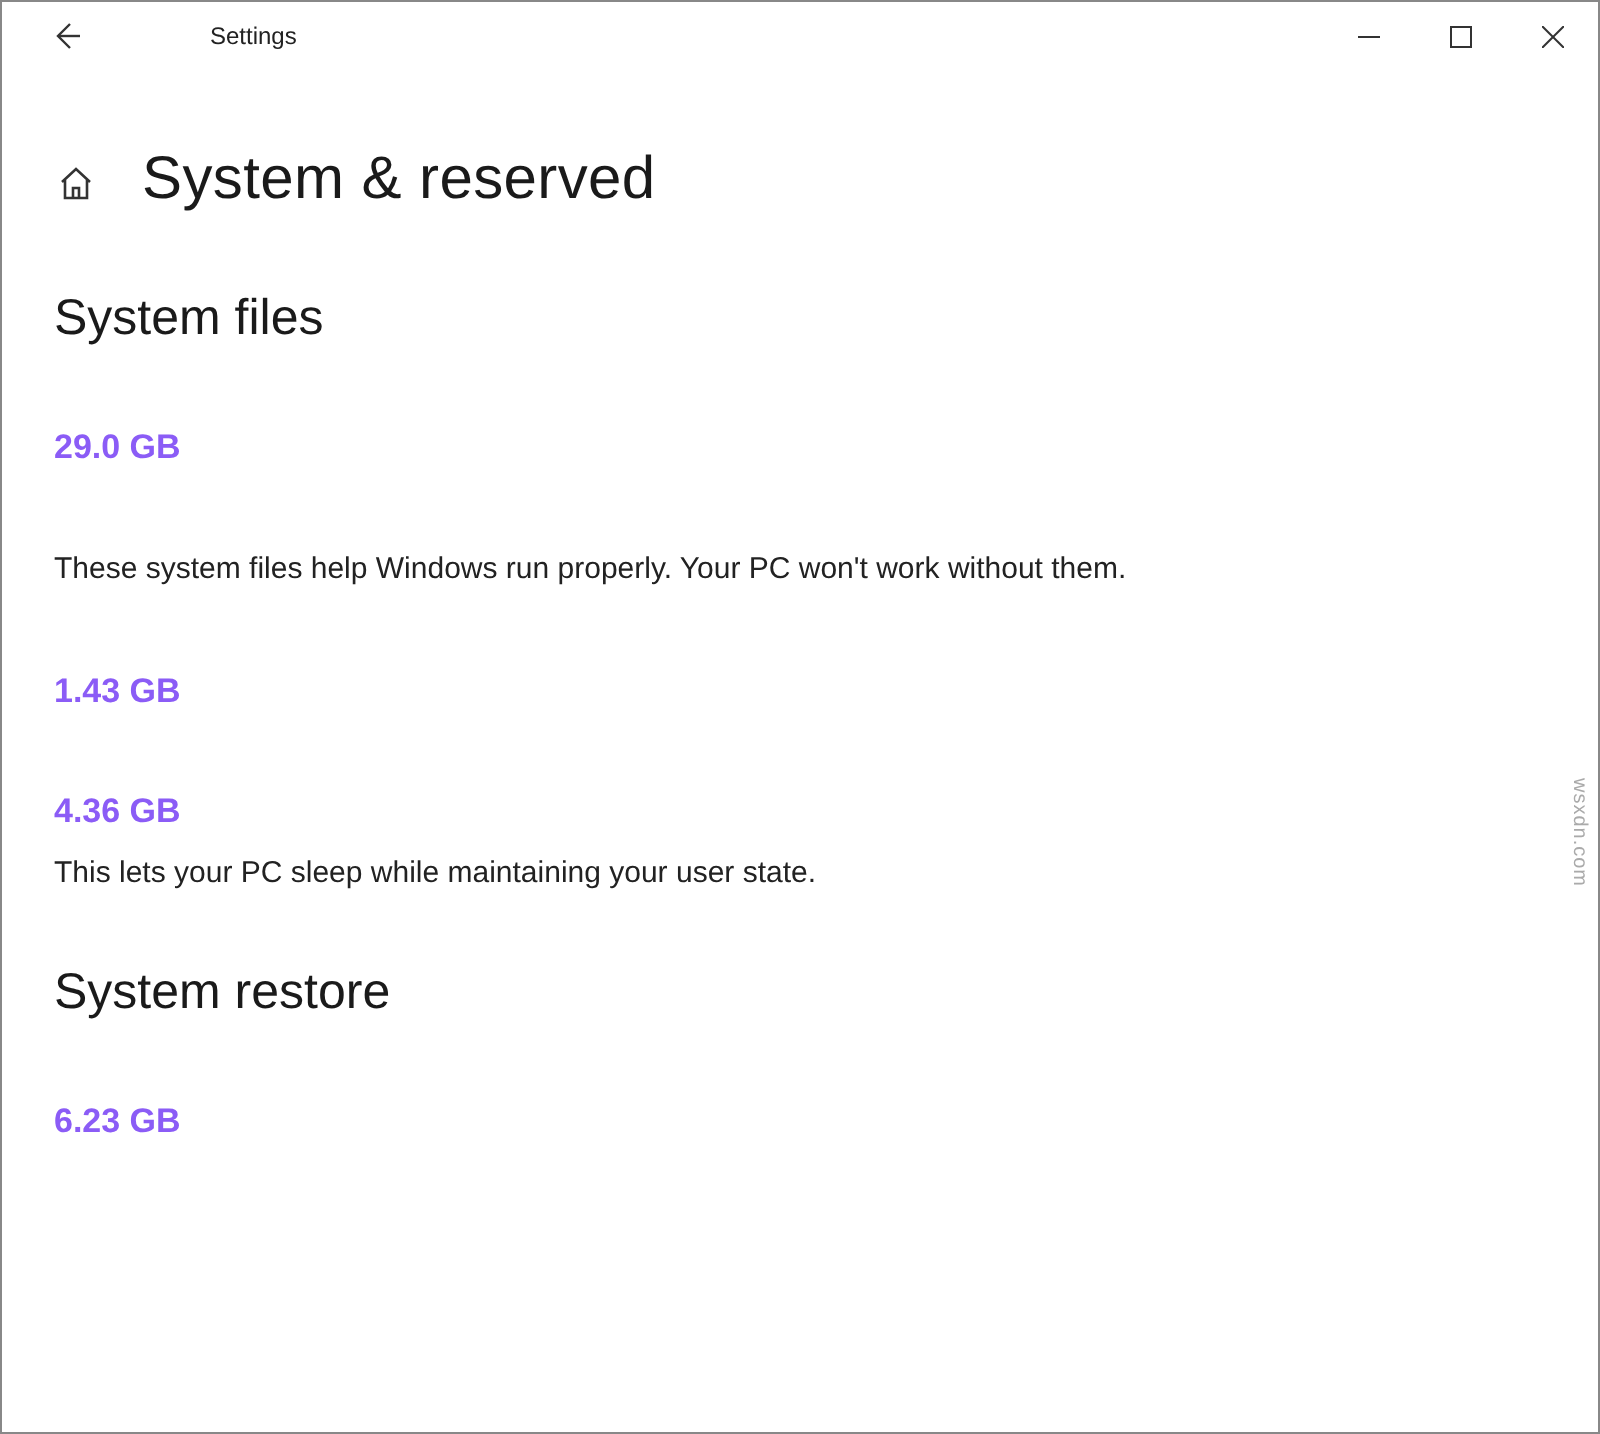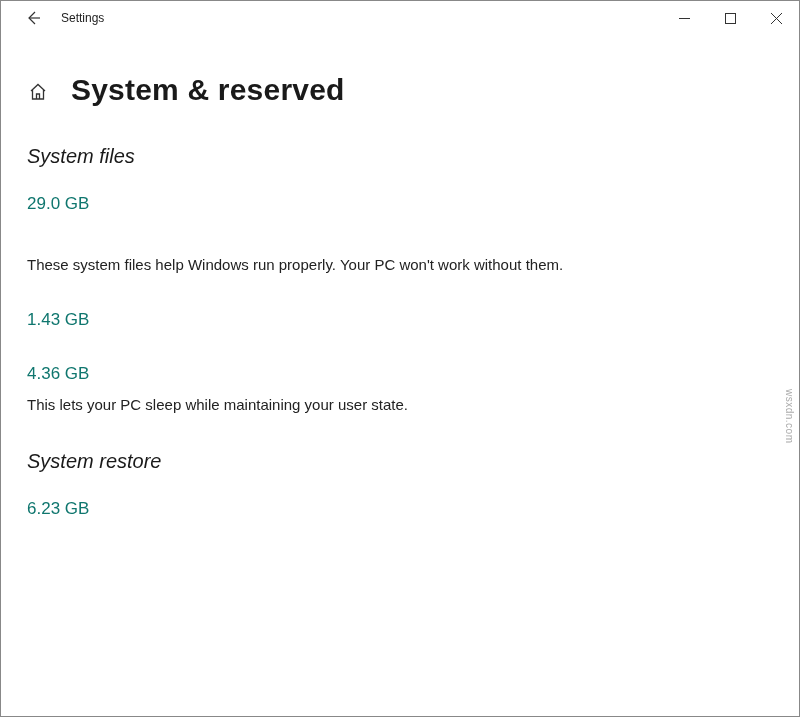--- a/index.html
+++ b/index.html
@@ -14,20 +14,21 @@
       height: 717px;
       border: 1px solid #888;
       position: relative;
       overflow: hidden;
     }
     .titlebar {
       display: flex;
       align-items: center;
       height: 34px;
       padding-left: 12px;
+      gap: 44px;
     }
     .back-btn {
       width: 40px;
       height: 34px;
       display: flex;
       align-items: center;
       justify-content: center;
       cursor: pointer;
     }
     .app-title {
@@ -60,39 +61,39 @@
       width: 22px;
       height: 22px;
       display: flex;
       align-items: center;
       justify-content: center;
       margin-right: 22px;
       margin-top: 4px;
     }
     .page-title {
       font-size: 30px;
-      font-weight: 700;
+      font-weight: 400;
       color: #1a1a1a;
       letter-spacing: 0.2px;
     }
     .section {
       margin-bottom: 34px;
     }
     .section-heading {
-      font-size: 20px;
+      font-size: 25px;
       font-weight: 400;
       color: #1a1a1a;
       margin-bottom: 26px;
-      font-style: italic;
     }
     .section-size {
       font-size: 17px;
-      font-weight: 400;
-      color: #0f766e;
+      font-weight: 700;
+      color: #8b5cf6;
       margin-bottom: 10px;
+      margin-top: 40px;
     }
     .section-desc {
       font-size: 15px;
       font-weight: 400;
       color: #222;
       line-height: 1.45;
       max-width: 740px;
     }
     .section-desc.narrow {
       max-width: 540px;

